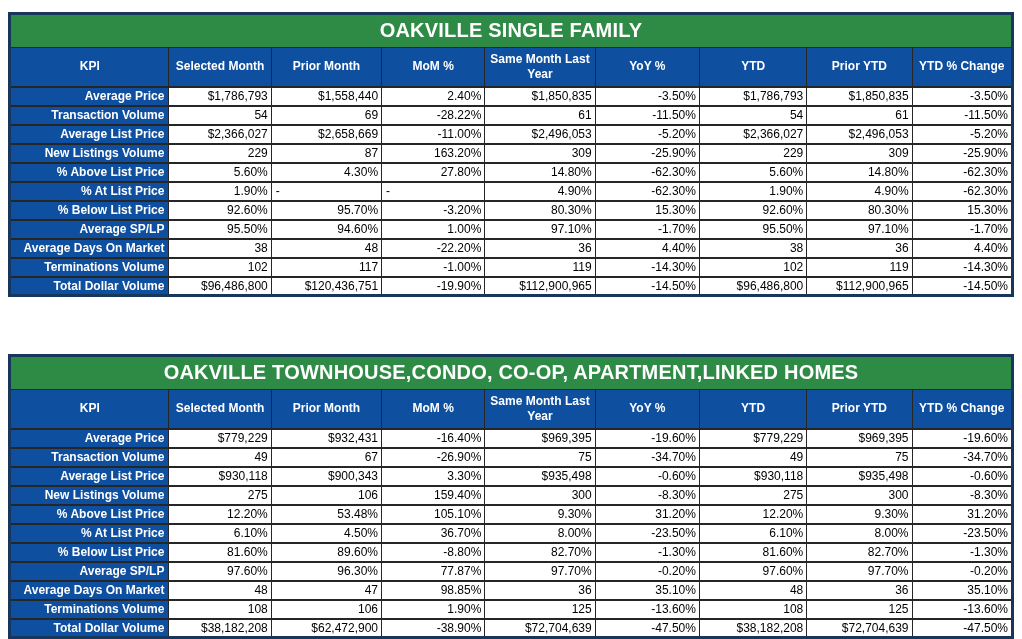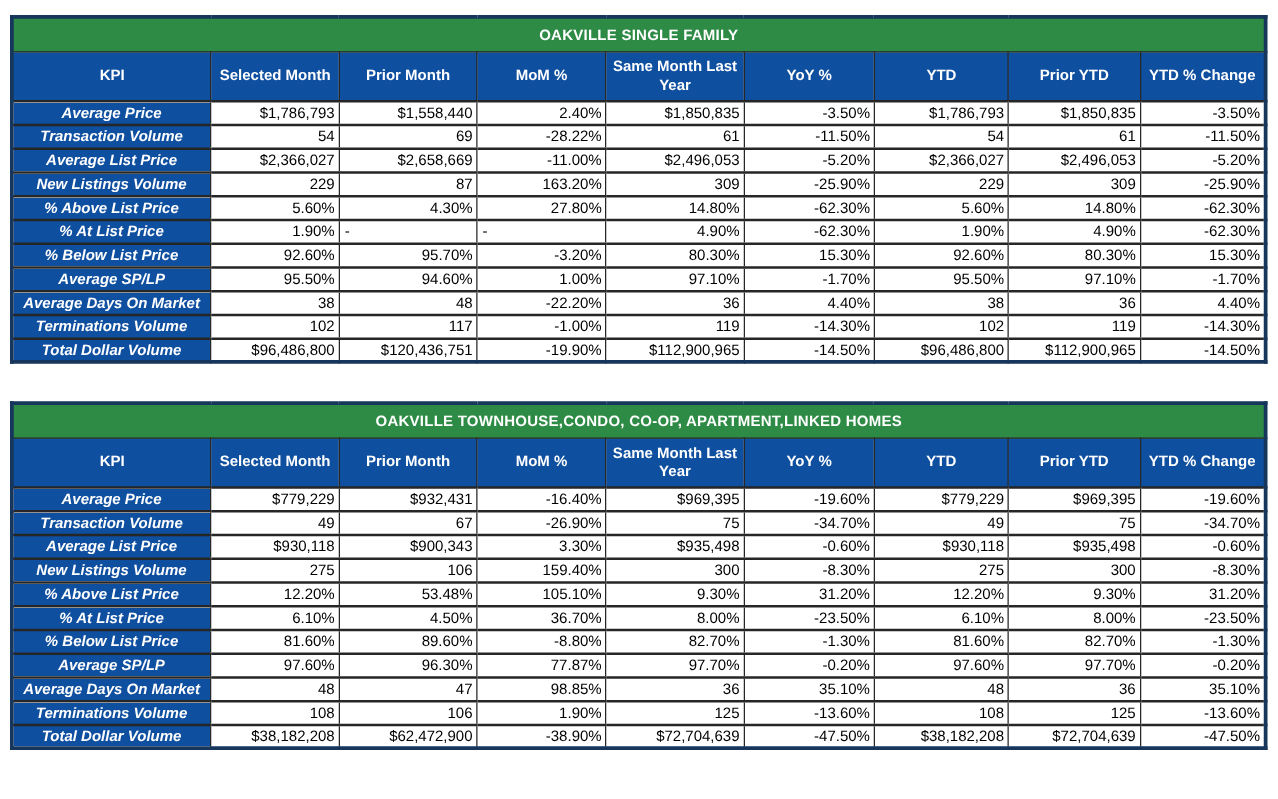--- a/index.html
+++ b/index.html
@@ -25,37 +25,37 @@
     background: #FFFFFF;
     padding: 12px 8px 0 8px;
   }
   table.kpi-table {
     width: 1006px;
     table-layout: fixed;
     border-collapse: collapse;
     border: 3px solid var(--outer-border);
   }
   table.kpi-table + table.kpi-table {
-    margin-top: 30px;
+    margin-top: 57px;
   }
   .col-kpi      { width: 159px; }
   .col-sel      { width: 102px; }
   .col-prior    { width: 110px; }
   .col-mom      { width: 103px; }
   .col-smly     { width: 110px; }
   .col-yoy      { width: 104px; }
   .col-ytd      { width: 107px; }
   .col-pytd     { width: 105px; }
   .col-ytdchg   { width: 100px; }
   
   tr.title-row td {
     background: var(--title-bg);
     color: var(--title-text);
     font-weight: bold;
-    font-size: 12px;
+    font-size: 20px;
     text-align: center;
     padding: 4px 0 5px 0;
     letter-spacing: 0.2px;
     border: 1px solid var(--grid-line);
     height: 28px;
   }
   tr.header-row th {
     background: var(--header-bg);
     color: var(--header-text);
     font-weight: bold;
@@ -74,23 +74,22 @@
     font-size: 12px;
     padding: 0 4px;
     vertical-align: middle;
     white-space: nowrap;
     overflow: hidden;
   }
   tbody td.kpi {
     background: var(--header-bg);
     color: var(--header-text);
     font-weight: bold;
-    text-align: center;
+    text-align: right;
     padding-left: 3px;
-    font-style: italic;
   }
   tbody td.val {
     background: #FFFFFF;
     color: var(--value-text);
     text-align: right;
     padding-right: 3px;
   }
   tbody td.val.dash {
     text-align: left;
     padding-left: 4px;

